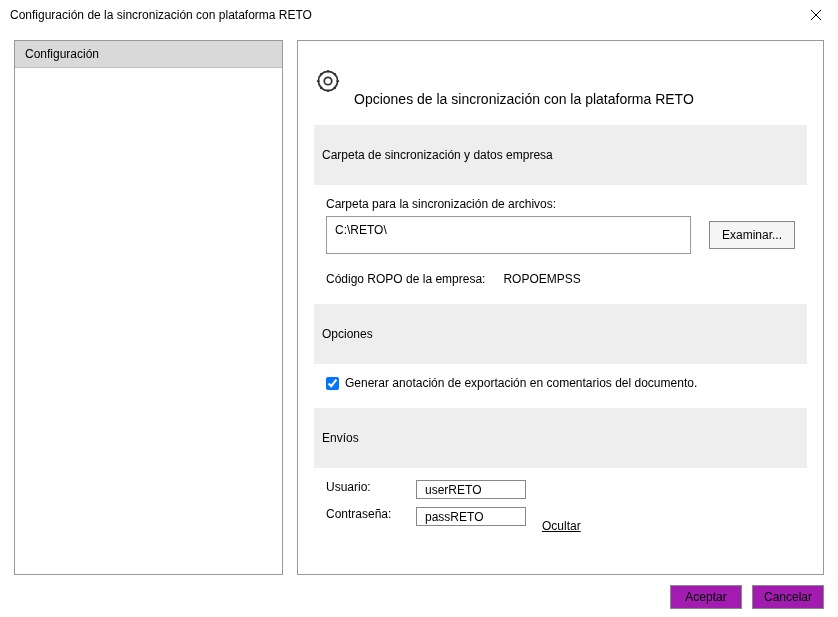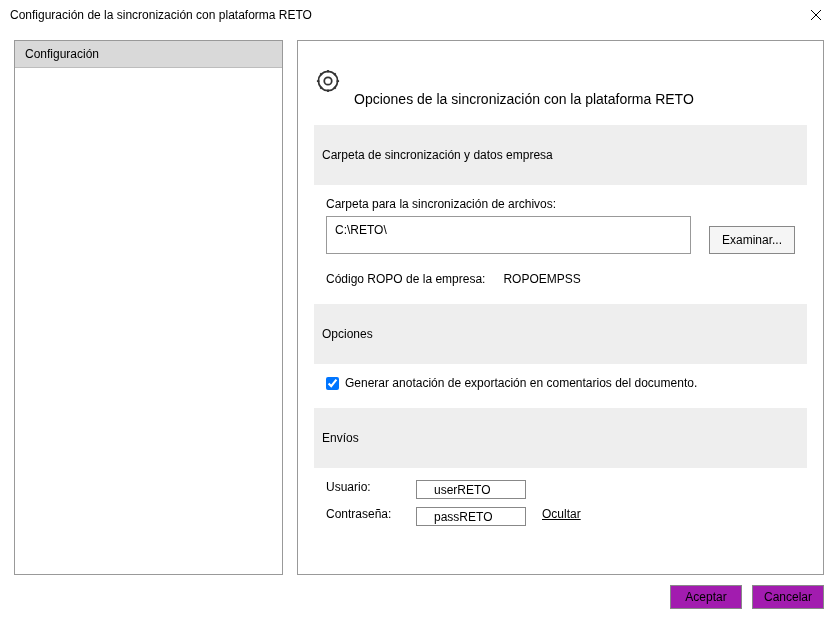--- a/index.html
+++ b/index.html
@@ -62,21 +62,21 @@
     .gear-icon { width: 28px; height: 28px; flex-shrink: 0; }
     .header-title { font-size: 14px; margin-top: 36px; }
     .section-header {
       background: #eeeeee;
       padding: 23px 8px;
       font-size: 12px;
       margin-bottom: 12px;
     }
     .section-body { padding: 0 12px 18px 12px; }
     .field-label { font-size: 12px; margin-bottom: 5px; display: block; }
-    .folder-row { display: flex; gap: 18px; align-items: flex-end; }
+    .folder-row { display: flex; gap: 18px; align-items: center; }
     .folder-input {
       flex: 1;
       border: 1px solid #999;
       padding: 6px 8px;
       height: 38px;
       font-size: 12px;
       font-family: inherit;
       resize: none;
     }
     .browse-btn {
@@ -106,30 +106,31 @@
       height: 13px;
     }
     .form-row {
       display: flex;
       margin-bottom: 8px;
     }
     .form-row .lbl { width: 90px; font-size: 12px; }
     .form-row input[type=text] {
       width: 110px;
       border: 1px solid #888;
-      padding: 2px 17px;
+      padding: 2px 8px;
       font-size: 12px;
       font-family: inherit;
       height: 19px;
     }
     .hide-link {
       margin-left: 16px;
       font-size: 12px;
       text-decoration: underline;
       cursor: pointer;
+      margin-top: 12px;
     }
     .button-bar {
       display: flex;
       justify-content: flex-end;
       gap: 10px;
       padding: 10px 14px 0 0;
     }
     .dlg-btn {
       border: 1px solid #888;
       background: #a21caf;

